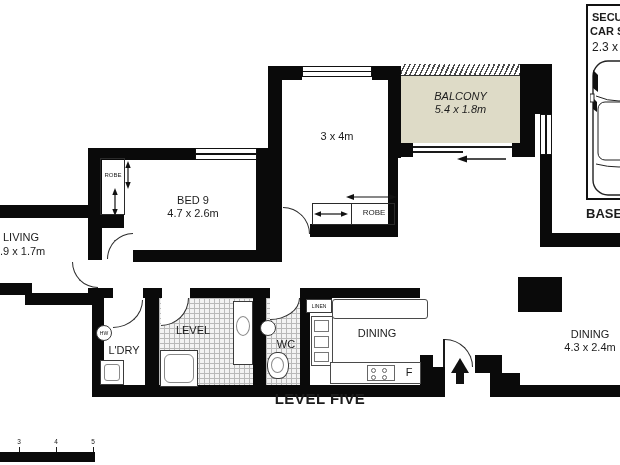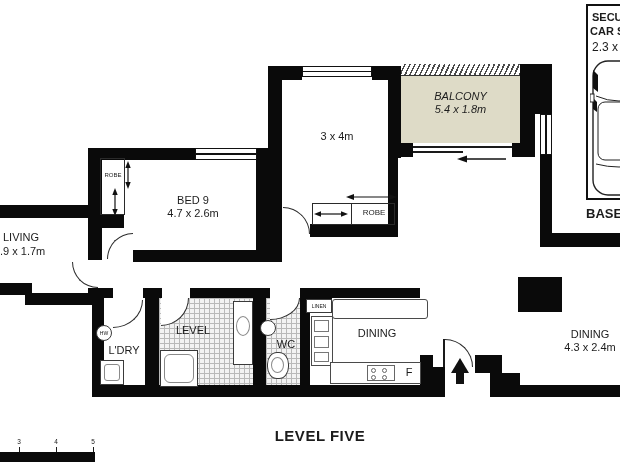--- a/index.html
+++ b/index.html
@@ -176,21 +176,21 @@
       <rect x="8" y="44" width="42" height="58" rx="7" fill="none" stroke="#222" stroke-width="1"></rect>
       <path d="M6,38 Q29,48 52,38" fill="none" stroke="#222" stroke-width="1"></path>
       <path d="M6,106 Q29,112 52,106" fill="none" stroke="#222" stroke-width="1"></path>
       <polygon points="3,12 8,17 8,34 3,30" fill="#111"></polygon>
       <polygon points="3,40 7,44 7,54 3,51" fill="#111"></polygon>
       <rect x="0" y="36" width="4" height="8" fill="#fff" stroke="#222" stroke-width="1"></rect>
     </svg>
   </div>
   <div class="small-label" style="left:586px;top:206px;font-size:13px;font-weight:bold;white-space:nowrap;">BASE</div>
 
-  <div class="small-label" style="left:220px;top:427px;width:200px;text-align:center;font-size:15px;font-weight:bold;letter-spacing:0.5px;">LEVEL FIVE</div>
+  <div class="small-label" style="left:220px;top:390px;width:200px;text-align:center;font-size:15px;font-weight:bold;letter-spacing:0.5px;">LEVEL FIVE</div>
 
   <div class="abs" style="left:0;top:436px;width:110px;height:28px;">
     <div class="small-label" style="left:14px;top:2px;width:10px;font-size:6.5px;text-align:center;">3</div>
     <div class="small-label" style="left:51px;top:2px;width:10px;font-size:6.5px;text-align:center;">4</div>
     <div class="small-label" style="left:88px;top:2px;width:10px;font-size:6.5px;text-align:center;">5</div>
     <div class="thinline" style="left:19px;top:11px;width:1px;height:5px;"></div>
     <div class="thinline" style="left:56px;top:11px;width:1px;height:5px;"></div>
     <div class="thinline" style="left:93px;top:11px;width:1px;height:5px;"></div>
     <div class="abs" style="left:0;top:16px;width:95px;height:10px;background:#0a0a0a;"></div>
   </div>

